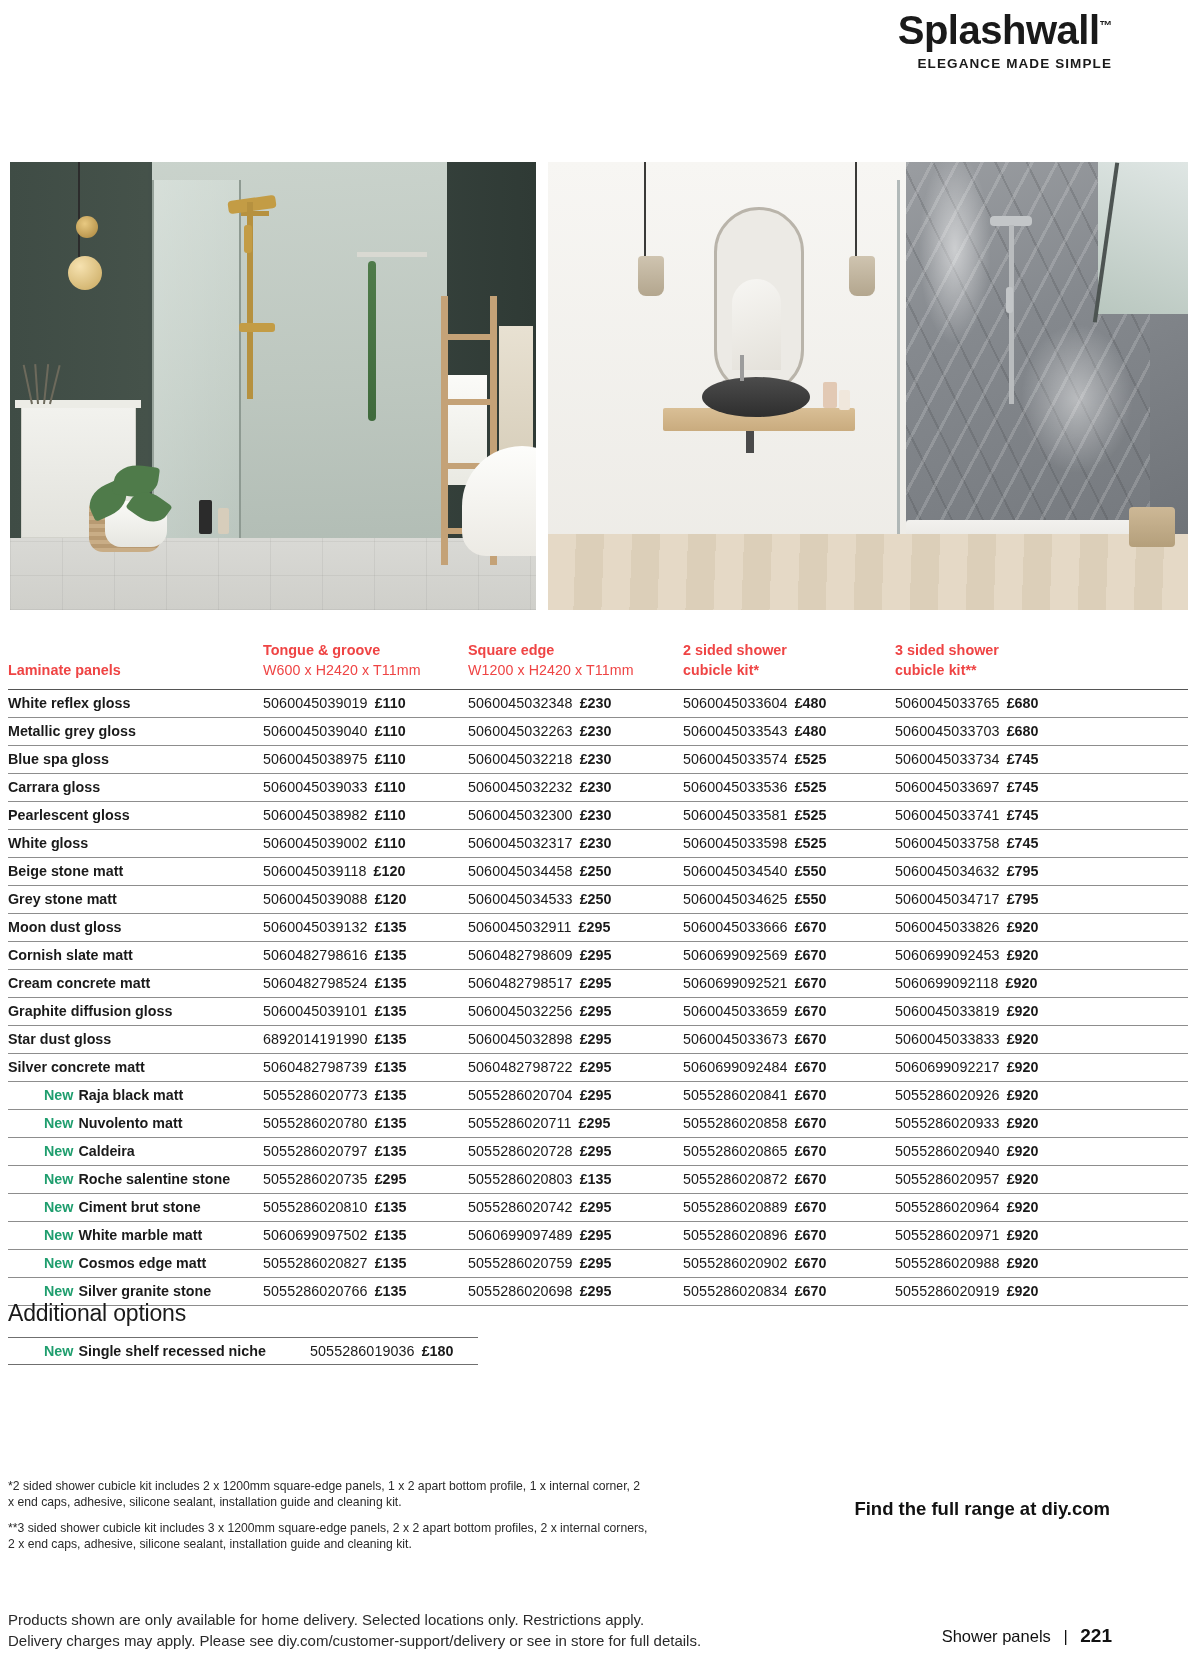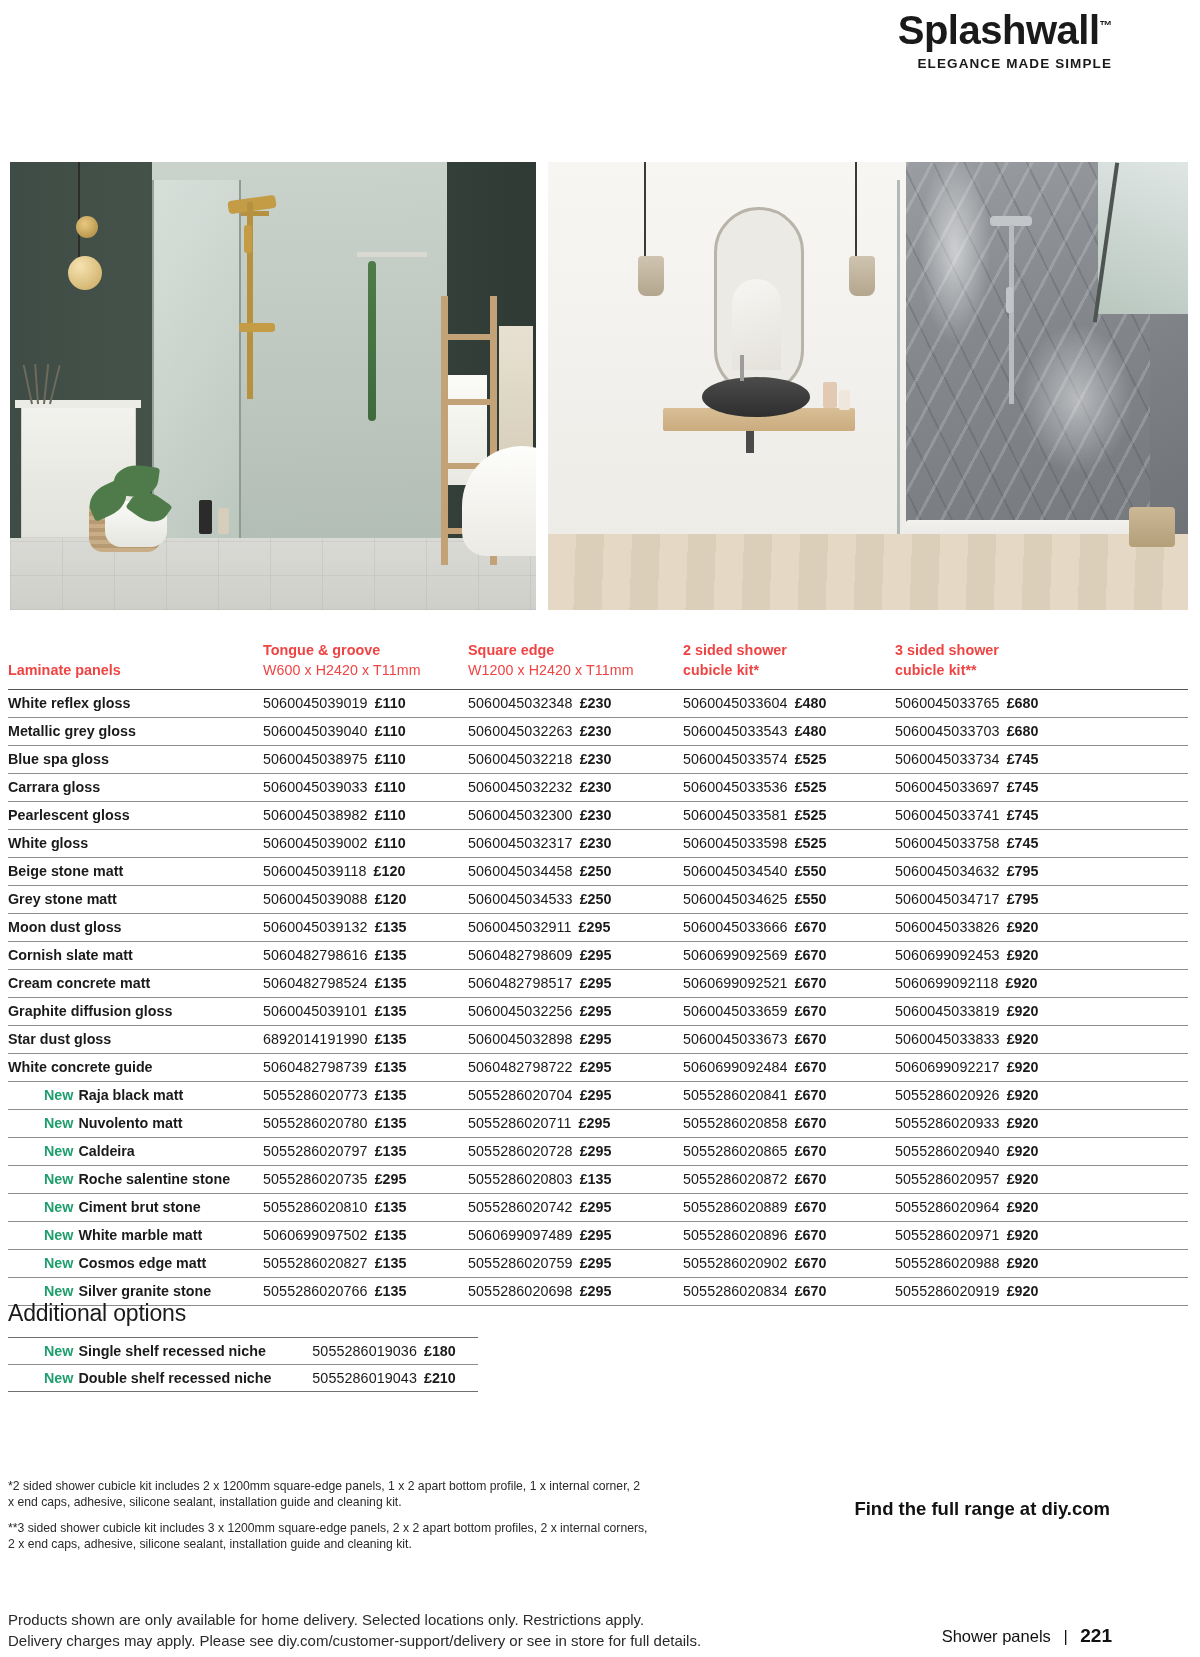--- a/index.html
+++ b/index.html
@@ -369,21 +369,21 @@
             <td class="c-val"><span class="sku">5060045033819</span><span class="price">£920</span></td>
           </tr>
           <tr>
             <td class="c-name"><span>Star dust gloss</span></td>
             <td class="c-val"><span class="sku">6892014191990</span><span class="price">£135</span></td>
             <td class="c-val"><span class="sku">5060045032898</span><span class="price">£295</span></td>
             <td class="c-val"><span class="sku">5060045033673</span><span class="price">£670</span></td>
             <td class="c-val"><span class="sku">5060045033833</span><span class="price">£920</span></td>
           </tr>
           <tr>
-            <td class="c-name"><span>White concrete guide</span></td>
+            <td class="c-name"><span>Silver concrete matt</span></td>
             <td class="c-val"><span class="sku">5060482798739</span><span class="price">£135</span></td>
             <td class="c-val"><span class="sku">5060482798722</span><span class="price">£295</span></td>
             <td class="c-val"><span class="sku">5060699092484</span><span class="price">£670</span></td>
             <td class="c-val"><span class="sku">5060699092217</span><span class="price">£920</span></td>
           </tr>
           <tr>
             <td class="c-name"><span class="badge-new">New</span><span>Raja black matt</span></td>
             <td class="c-val"><span class="sku">5055286020773</span><span class="price">£135</span></td>
             <td class="c-val"><span class="sku">5055286020704</span><span class="price">£295</span></td>
             <td class="c-val"><span class="sku">5055286020841</span><span class="price">£670</span></td>
@@ -443,24 +443,20 @@
   </div>
 
   <div class="addl">
     <h2>Additional options</h2>
     <table class="addl-t">
       <tbody id="addl-body">
           <tr>
             <td class="addl-name"><span class="badge-new">New</span><span>Single shelf recessed niche</span></td>
             <td style="white-space: nowrap;"><span class="sku">5055286019036</span><span class="price">£180</span></td>
           </tr>
-          <tr>
-            <td class="addl-name"><span class="badge-new">New</span><span>Double shelf recessed niche</span></td>
-            <td style="white-space: nowrap;"><span class="sku">5055286019043</span><span class="price">£210</span></td>
-          </tr>
         </tbody>
     </table>
   </div>
 
   <div class="notes">
     <p>*2 sided shower cubicle kit includes 2 x 1200mm square-edge panels, 1 x 2 apart bottom profile, 1 x internal corner, 2 x end caps, adhesive, silicone sealant, installation guide and cleaning kit.</p>
     <p class="tight">**3 sided shower cubicle kit includes 3 x 1200mm square-edge panels, 2 x 2 apart bottom profiles, 2 x internal corners, 2 x end caps, adhesive, silicone sealant, installation guide and cleaning kit.</p>
   </div>
 
   <div class="cta">Find the full range at diy.com</div>

